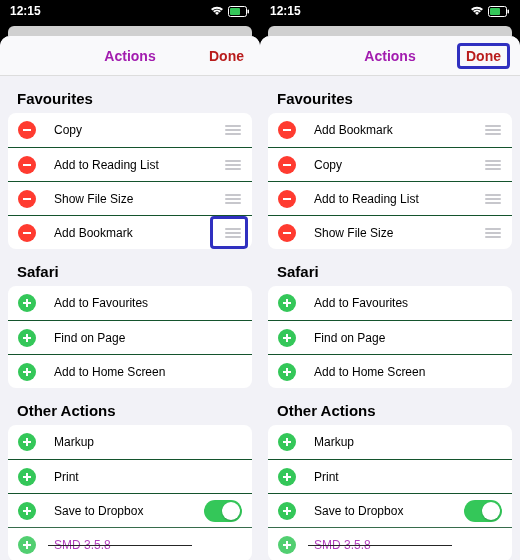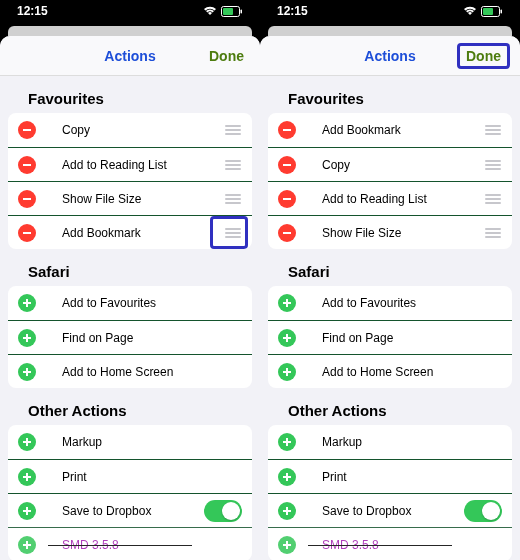--- a/index.html
+++ b/index.html
@@ -1,37 +1,37 @@
 <!DOCTYPE html>
 <html><head>
 <meta charset="utf-8">
 <style>
   * { box-sizing: border-box; margin: 0; padding: 0; }
   html, body { width: 520px; height: 560px; background: #000; font-family: -apple-system, Helvetica, Arial, sans-serif; overflow: hidden; }
   .screens { display: flex; width: 520px; height: 560px; }
   .screen { width: 260px; height: 560px; background: #000; display: flex; flex-direction: column; }
-  .status-bar { height: 22px; background: #000; color: #fff; display: flex; align-items: center; justify-content: space-between; padding: 0 17px; font-size: 12px; font-weight: 600; }
+  .status-bar { height: 22px; background: #000; color: #fff; display: flex; align-items: center; justify-content: space-between; padding: 0 10px; font-size: 12px; font-weight: 600; }
   .status-right { display: flex; align-items: center; gap: 4px; }
   .wifi-icon svg, .battery-icon svg { display: block; }
   .sheet-gap { height: 14px; background: #000; display:flex; justify-content:center; align-items:flex-end; }
   .sheet-gap::after { content:""; width: 244px; height: 10px; background:#d0d0d0; border-radius:6px 6px 0 0; }
   .sheet { flex: 1; background: #f2f2f7; border-radius: 10px 10px 0 0; overflow: hidden; display:flex; flex-direction:column; }
   .nav-bar { height: 40px; background: #f9f9fb; border-bottom: 1px solid #ddd; position: relative; display:flex; align-items:center; justify-content:center; }
-  .nav-title { font-size: 14px; font-weight: 600; color: #1d4ed8; }
-  .nav-done { position: absolute; right: 10px; top: 50%; transform: translateY(-50%); font-size: 14px; font-weight: 600; color: #4d7c0f; padding: 4px 6px; cursor:pointer; }
+  .nav-title { font-size: 14px; font-weight: 600; color: #a21caf; }
+  .nav-done { position: absolute; right: 10px; top: 50%; transform: translateY(-50%); font-size: 14px; font-weight: 600; color: #b91c1c; padding: 4px 6px; cursor:pointer; }
   .content { flex:1; overflow:hidden; }
-  .section-header { font-size: 15px; font-weight: 700; color: #000; padding: 14px 28px 6px; }
+  .section-header { font-size: 15px; font-weight: 700; color: #000; padding: 14px 17px 6px; }
   .group { margin: 0 8px; background: #fff; border-radius: 8px; overflow: hidden; }
   .row { display: flex; align-items: center; height: 34px; padding: 0 10px; border-top: 1px solid #14532d; position: relative; }
   .row:first-child { border-top: none; }
   .row-icon { width: 18px; height: 18px; border-radius: 9px; display:flex; align-items:center; justify-content:center; flex-shrink:0; }
   .row-icon.minus { background:#ff3b30; }
   .row-icon.plus { background:#34c759; }
   .row-icon svg { display:block; }
-  .row-label { font-size: 12px; color:#000; margin-left: 26px; flex:1; }
+  .row-label { font-size: 12px; color:#000; margin-left: 18px; flex:1; }
   .drag-handle { width: 18px; display:flex; flex-direction:column; gap:2px; align-items:center; justify-content:center; }
   .drag-handle span { display:block; width:16px; height:2px; background:#c7c7cc; border-radius:1px; }
   .toggle { width:38px; height:22px; border-radius:11px; background:#34c759; position:relative; }
   .toggle::after { content:""; position:absolute; right:2px; top:2px; width:18px; height:18px; border-radius:9px; background:#fff; box-shadow:0 1px 2px rgba(0,0,0,.2); }
   .hl { position:absolute; border:3px solid #3030c0; border-radius:4px; pointer-events:none; }
   .hl-drag { right:4px; top:0; bottom:0; width:38px; }
   .nav-done.hl-done { border:3px solid #3030c0; border-radius:4px; padding:2px 6px; }
   .truncated { position:relative; opacity:.85; }
   .truncated .row-label { color:#a21caf; }
   .truncated::after { content:""; position:absolute; left:40px; right:60px; top:50%; height:1px; background:#000; }

